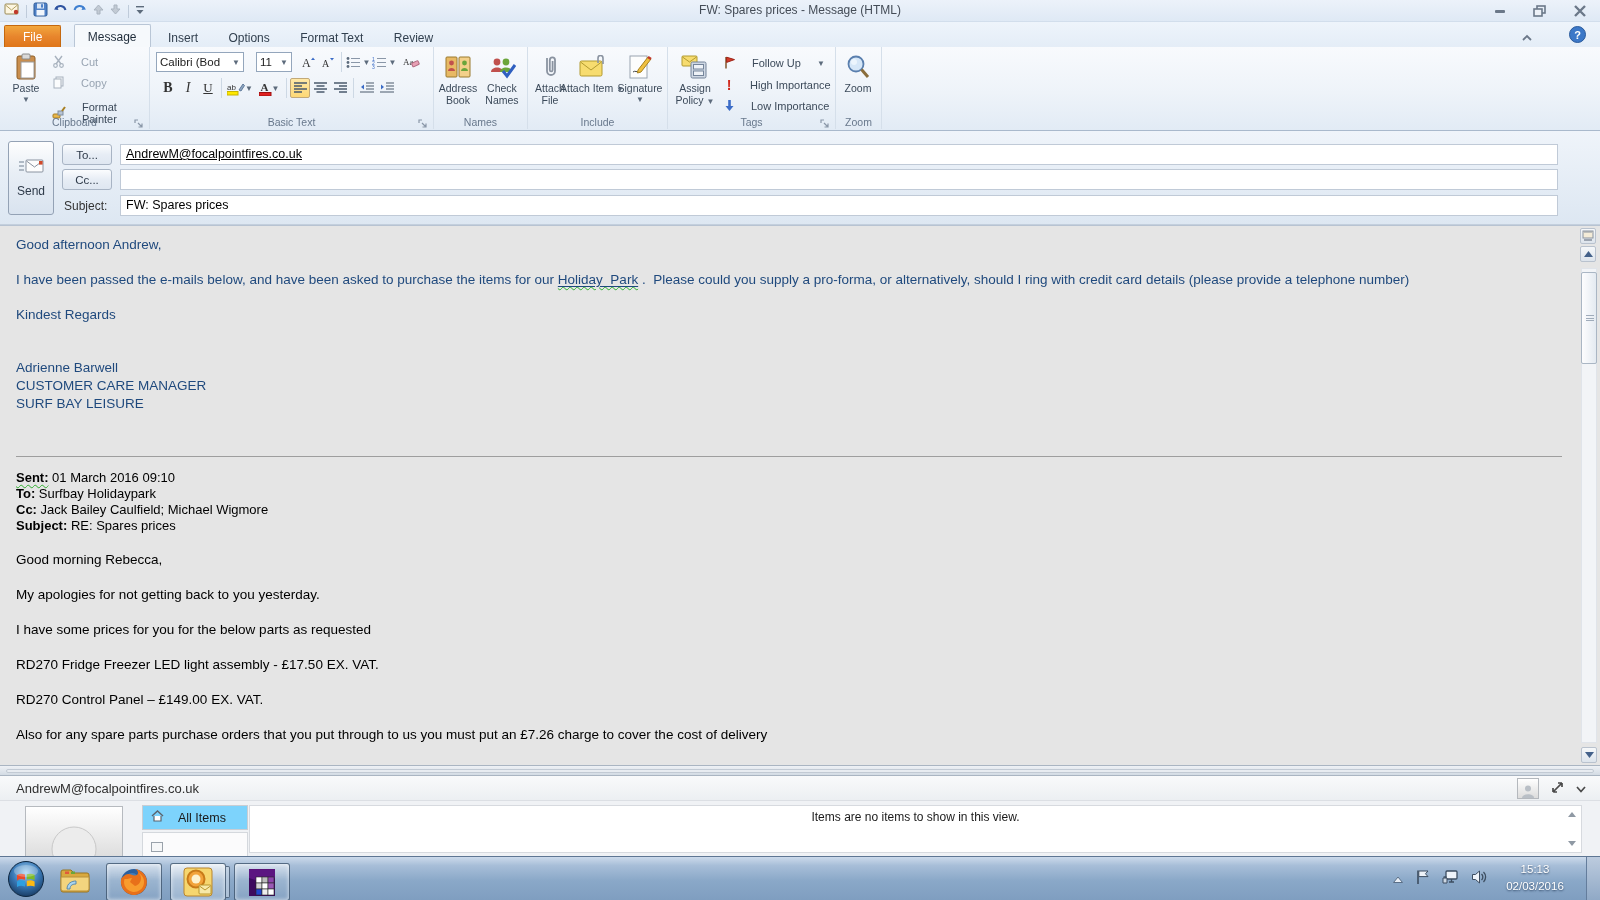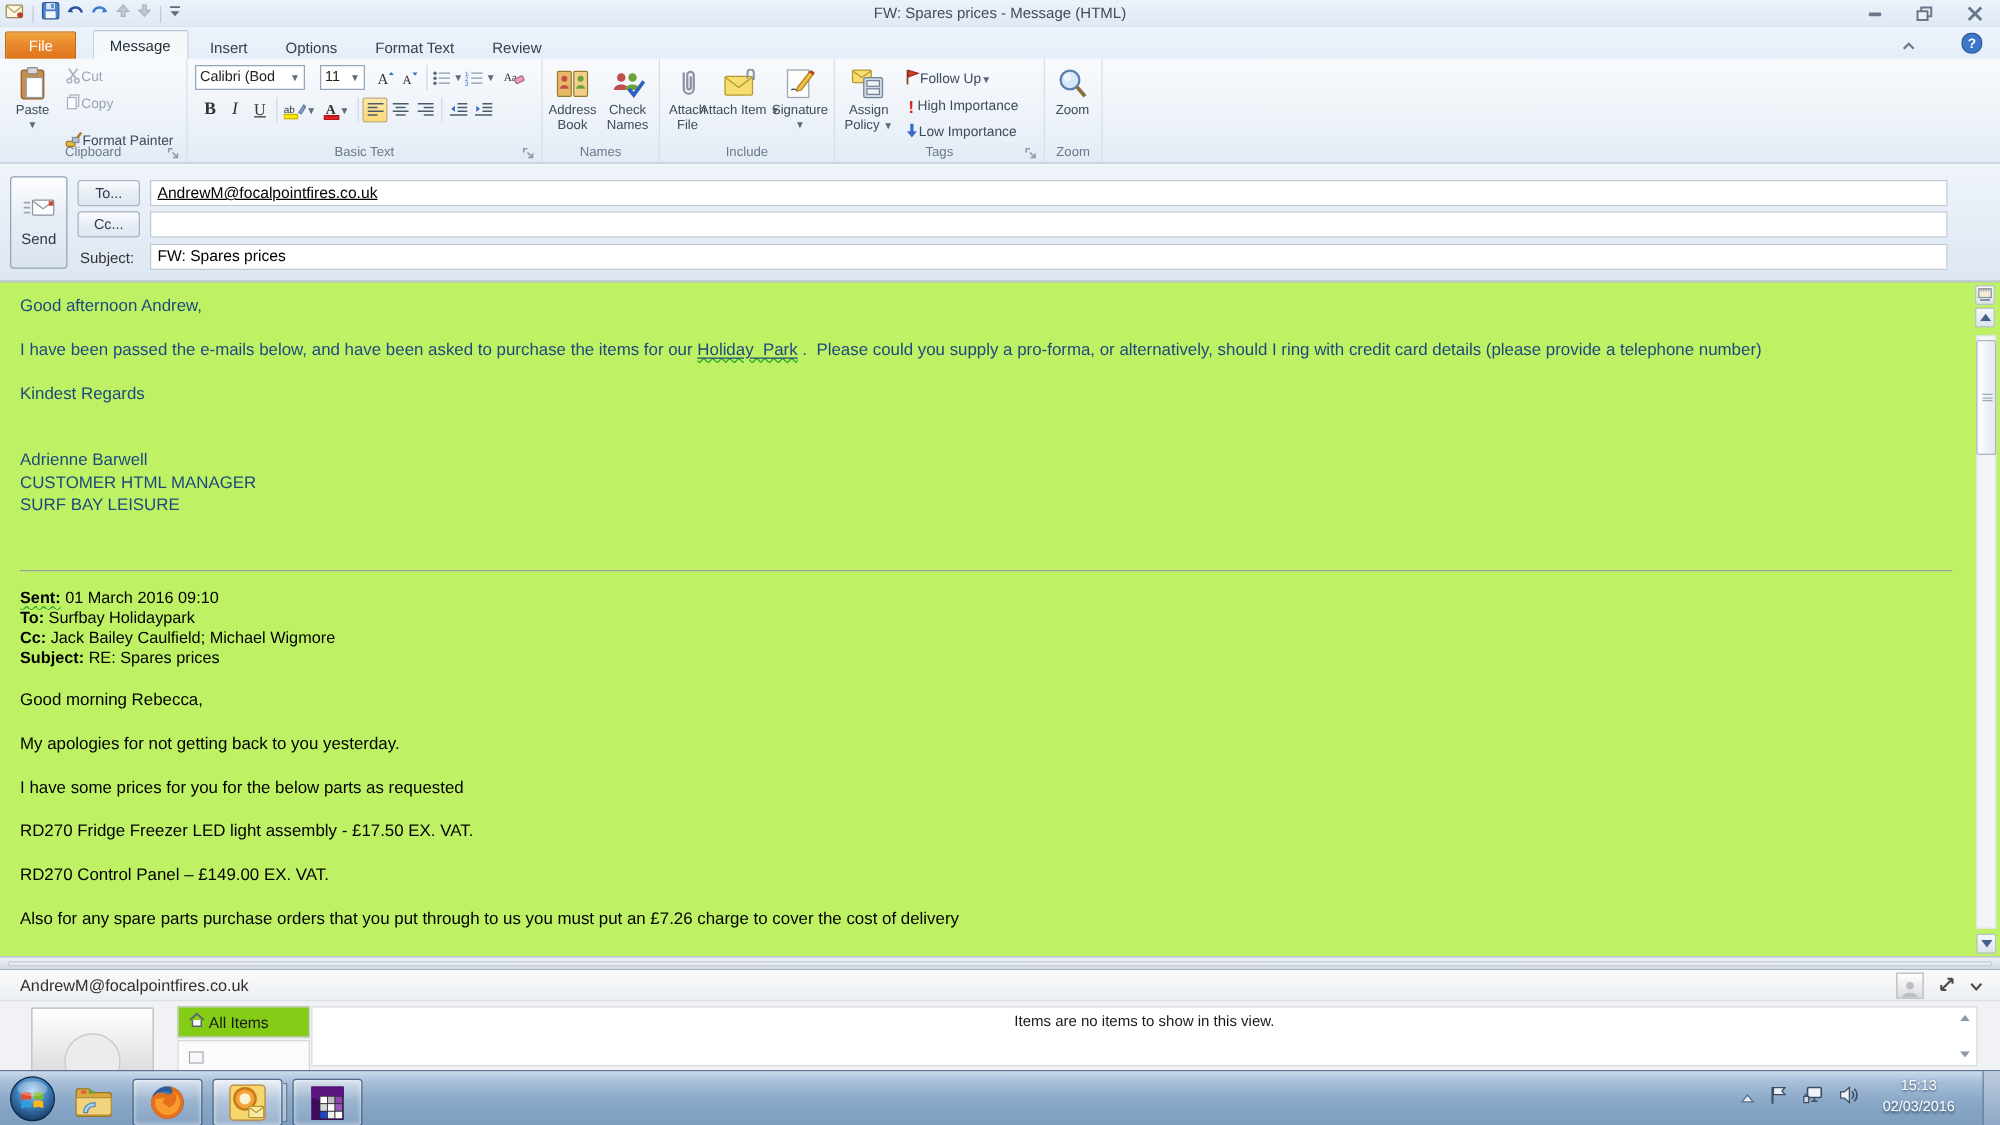--- a/index.html
+++ b/index.html
@@ -30,21 +30,21 @@
   .ribbon { position:absolute; top:47px; left:0; right:0; height:84px;
     background:linear-gradient(#f8fafd,#eef3f9 55%,#e2ebf5); border-bottom:1px solid #a9b9cc; }
   .rgroup { position:absolute; top:0; bottom:1px; border-right:1px solid #d5dfea; }
   .rg-label { position:absolute; bottom:1px; left:0; right:0; text-align:center;
     font-size:10.5px; color:#68788c; }
   .launcher { position:absolute; right:3px; bottom:2px; width:12px; height:12px; cursor:pointer; }
   .bigbtn { position:absolute; top:3px; width:44px; height:64px; display:flex; flex-direction:column;
     align-items:center; font-size:10.5px; color:#3c4a5a; text-align:center; line-height:12px;
     border-radius:3px; padding-top:2px; }
   .bigbtn .bicon { height:30px; display:flex; align-items:center; }
-  .smallrow { display:flex; align-items:center; gap:0; font-size:11px; color:#3c4a5a; height:18px; }
+  .smallrow { display:flex; align-items:center; gap:16px; font-size:11px; color:#3c4a5a; height:18px; }
   .smallrow.dis { color:#98a4b2; }
   .dd { font-size:8px; color:#5d6b7c; }
   .fontbox { background:#fff; border:1px solid #94a6bc; height:20px; display:flex; align-items:center;
     font-size:11.5px; color:#222; padding:0 3px; overflow:hidden; white-space:nowrap; }
   .fontbox .dd { margin-left:auto; }
   .tbtn16 { width:20px; height:20px; display:flex; align-items:center; justify-content:center; border-radius:2px; }
   .sel { background:linear-gradient(#ffe8a6,#fdd876); border:1px solid #c2a978; }
   .vsep { width:1px; height:20px; background:#cdd8e4; margin:0 3px; }
   .serifb { font-family:"Liberation Serif",serif; font-weight:bold; font-size:14px; color:#333; }
   .serifi { font-family:"Liberation Serif",serif; font-style:italic; font-size:14px; color:#333; }
@@ -59,21 +59,21 @@
     font-size:12px; color:#2e3a49; cursor:pointer; }
   .fieldbtn { position:absolute; left:62px; width:50px; height:21px;
     background:linear-gradient(#fbfcfe,#e7edf5 50%,#dfe7f1); border:1px solid #a8b4c4; border-radius:3px;
     font-size:11.5px; color:#2e3a49; display:flex; align-items:center; justify-content:center; cursor:pointer; }
   .fieldlabel { position:absolute; left:64px; font-size:12px; color:#333; }
   .field { position:absolute; left:120px; right:42px; height:21px; background:#fff;
     border:1px solid #c0cad7; font-size:12.5px; color:#000; padding:2px 5px; white-space:nowrap; overflow:hidden; }
   .uline { text-decoration:underline; }
 
   
-  .bodyarea { position:absolute; top:225px; left:0; right:0; height:540px; background:#bef264;
+  .bodyarea { position:absolute; top:225px; left:0; right:0; height:540px; background:#e5e5e5;
     border-top:1px solid #b7c3d2; }
   .bodytext { position:absolute; left:0; top:0; right:22px; bottom:0; padding:10px 16px; overflow:hidden; }
   .blue { color:#1f497d; font-size:13.5px; line-height:18px; margin:0 0 17px; white-space:pre-wrap; }
   .blue.gap2 { margin-bottom:35px; }
   .blue.sig { margin-bottom:0; }
   .divider { border:none; border-top:1px solid #9e9e9e; margin:43px 0 13px; }
   .hdr { font-size:13px; line-height:16px; color:#000; white-space:pre-wrap; }
   .hdr b { font-weight:bold; }
   .black { color:#000; font-size:13.5px; line-height:18px; margin:17px 0 0; white-space:pre-wrap; }
   .mlink { color:#0a5cc8; text-decoration:underline; cursor:pointer; }
@@ -97,22 +97,22 @@
     border:1px solid #c2cad4; border-radius:2px; }
   .people { position:absolute; top:776px; left:0; right:0; height:80px; background:#f0f2f5; }
   .pp-header { height:25px; background:linear-gradient(#f9fafb,#eceff2); border-bottom:1px solid #dcdfe4;
     display:flex; align-items:center; padding-left:16px; font-size:13px; color:#303030; }
   .pp-controls { position:absolute; right:14px; top:2px; display:flex; align-items:center; gap:12px; }
   .pp-mini-photo { width:22px; height:21px; border:1px solid #b4b8bd; background:linear-gradient(#fff,#dcdcdc);
     display:flex; align-items:flex-end; justify-content:center; overflow:hidden; }
   .pp-body { position:relative; height:55px; }
   .pp-photo { position:absolute; left:25px; top:5px; width:98px; height:60px; border:1px solid #b6babf;
     background:linear-gradient(#ffffff,#d8d8d8); overflow:hidden; }
-  .pp-tab { position:absolute; left:142px; top:4px; width:106px; height:25px; background:#84cc16;
-    border:1px solid #c9cdd3; display:flex; align-items:center; gap:3px; padding-left:8px;
+  .pp-tab { position:absolute; left:142px; top:4px; width:106px; height:25px; background:#7dd3fc;
+    border:1px solid #c9cdd3; display:flex; align-items:center; gap:14px; padding-left:8px;
     font-size:12.5px; color:#1a1a1a; cursor:pointer; }
   .pp-tab2 { position:absolute; left:142px; top:31px; width:106px; height:30px; background:#fbfbfc;
     border:1px solid #d4d8dd; display:flex; align-items:center; gap:7px; padding-left:8px; overflow:hidden; }
   .pp-empty { position:absolute; left:249px; top:4px; right:18px; height:48px; background:#fff;
     border:1px solid #d7dadf; font-size:12px; color:#1a1a1a; text-align:center; padding-top:4px; }
   .pp-scroll { position:absolute; right:3px; top:6px; width:13px; bottom:6px; display:flex;
     flex-direction:column; justify-content:space-between; align-items:center; }
 
   
   .taskbar { position:absolute; top:856px; left:0; right:0; height:44px;
@@ -532,21 +532,21 @@
     <div class="field" style="top:38px"><span></span></div>
     <div class="field" style="top:64px"><span>FW: Spares prices</span></div>
   </div>
 
   <div class="bodyarea">
     <div class="bodytext">
       <p class="blue">Good afternoon Andrew,</p>
       <p class="blue"><span>I have been passed the e-mails below, and have been asked to purchase the items for our </span><span class="squiggle"><span class="u">Holiday  Park</span></span><span> .  Please could you supply a pro-forma, or alternatively, should I ring with credit card details (please provide a telephone number)</span></p>
       <p class="blue gap2">Kindest Regards</p>
       <p class="blue sig">Adrienne Barwell</p>
-      <p class="blue sig">CUSTOMER HTML MANAGER</p>
+      <p class="blue sig">CUSTOMER CARE MANAGER</p>
       <p class="blue sig">SURF BAY LEISURE</p>
       <hr class="divider">
       <p class="hdr"><b class="squiggle">Sent:</b><span> 01 March 2016 09:10</span></p>
       <p class="hdr"><b>To:</b><span> Surfbay Holidaypark</span></p>
       <p class="hdr"><b>Cc:</b><span> Jack Bailey Caulfield; Michael Wigmore</span></p>
       <p class="hdr"><b>Subject:</b><span> RE: Spares prices</span></p>
       <p class="black">Good morning Rebecca,</p>
       <p class="black">My apologies for not getting back to you yesterday.</p>
       <p class="black">I have some prices for you for the below parts as requested</p>
       <p class="black">RD270 Fridge Freezer LED light assembly - £17.50 EX. VAT.</p>

